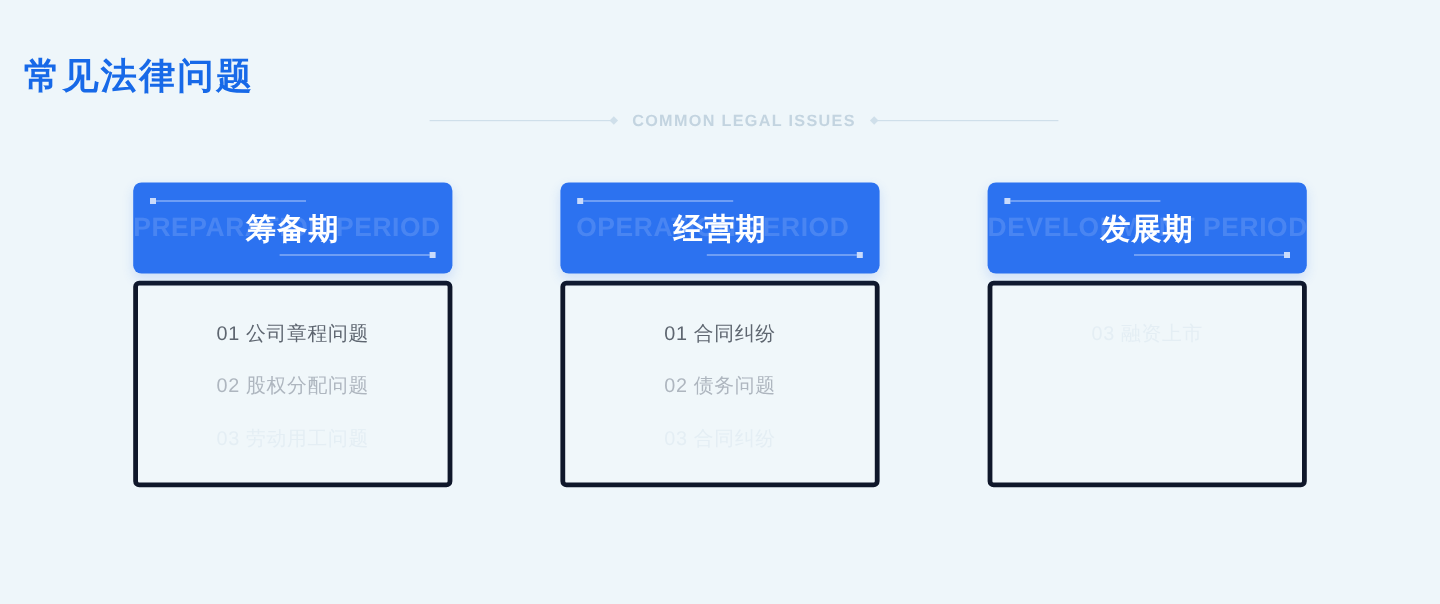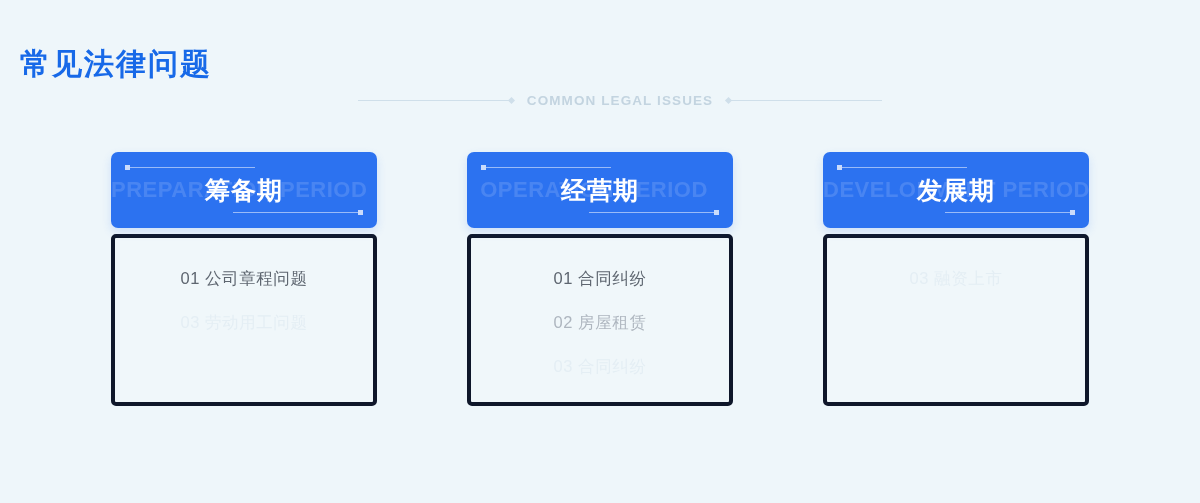--- a/index.html
+++ b/index.html
@@ -201,20 +201,23 @@
       <span class="card-title">筹备期</span>
       <span class="deco bottom">
         <span class="line"></span>
         <span class="sq"></span>
       </span>
     </div>
     <div class="card-body">
       <div class="item lvl-1">
         <span class="num">01</span><span>公司章程问题</span>
       </div>
+      <div class="item lvl-2">
+        <span class="num">02</span><span>股权分配问题</span>
+      </div>
       <div class="item lvl-3">
         <span class="num">03</span><span>劳动用工问题</span>
       </div>
     </div>
   </div>
 
   <div class="card">
     <div class="card-header">
       <span class="deco top">
         <span class="line"></span>
@@ -225,21 +228,21 @@
       <span class="deco bottom">
         <span class="line"></span>
         <span class="sq"></span>
       </span>
     </div>
     <div class="card-body">
       <div class="item lvl-1">
         <span class="num">01</span><span>合同纠纷</span>
       </div>
       <div class="item lvl-2">
-        <span class="num">02</span><span>房屋租赁</span>
+        <span class="num">02</span><span>债务问题</span>
       </div>
       <div class="item lvl-3">
         <span class="num">03</span><span>合同纠纷</span>
       </div>
     </div>
   </div>
 
   <div class="card">
     <div class="card-header">
       <span class="deco top">

